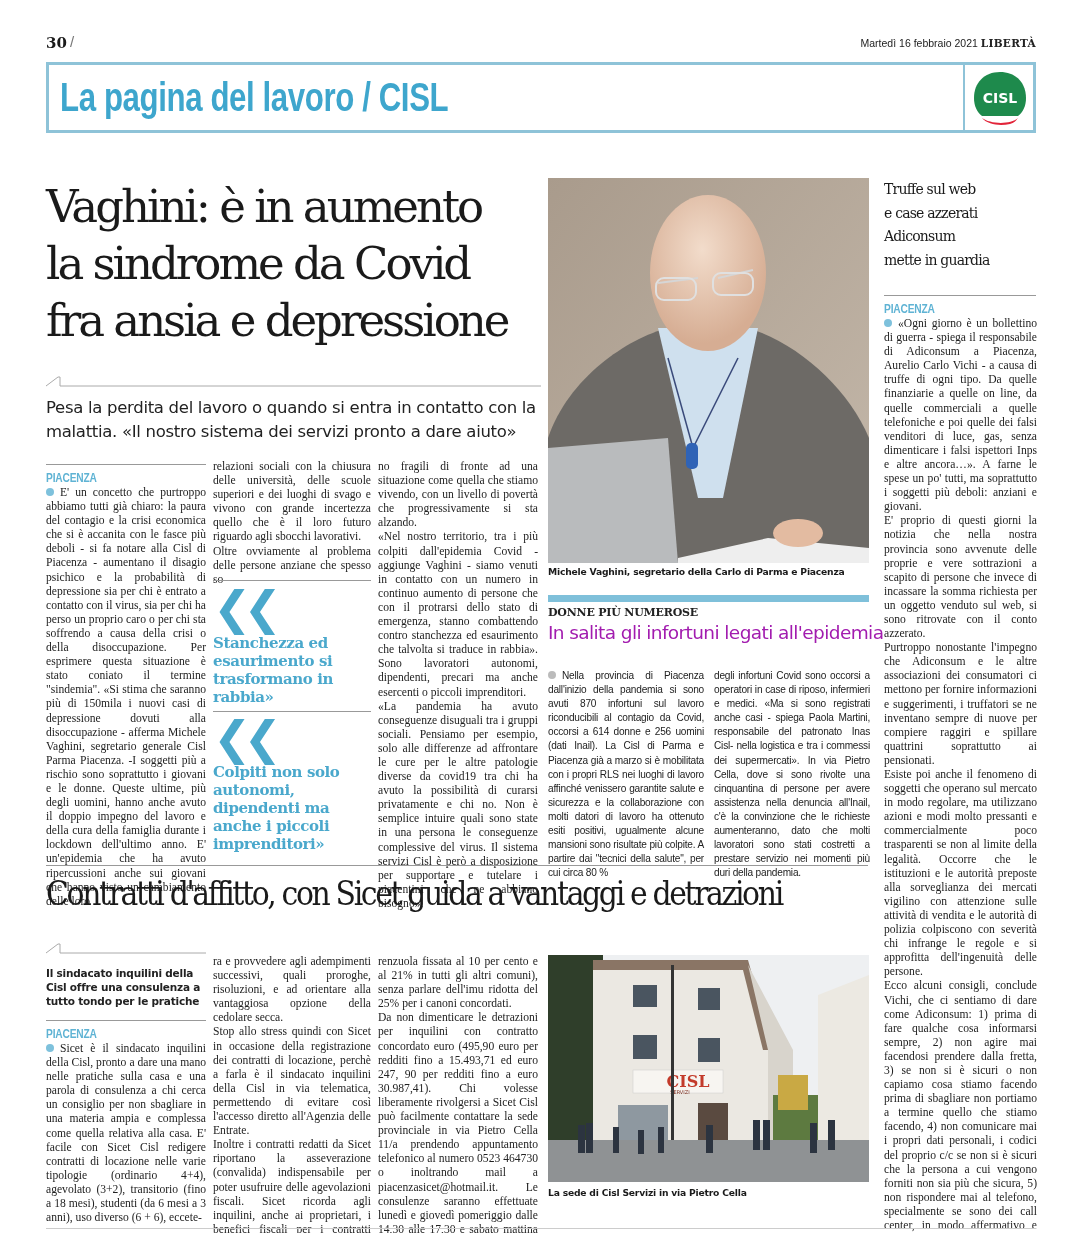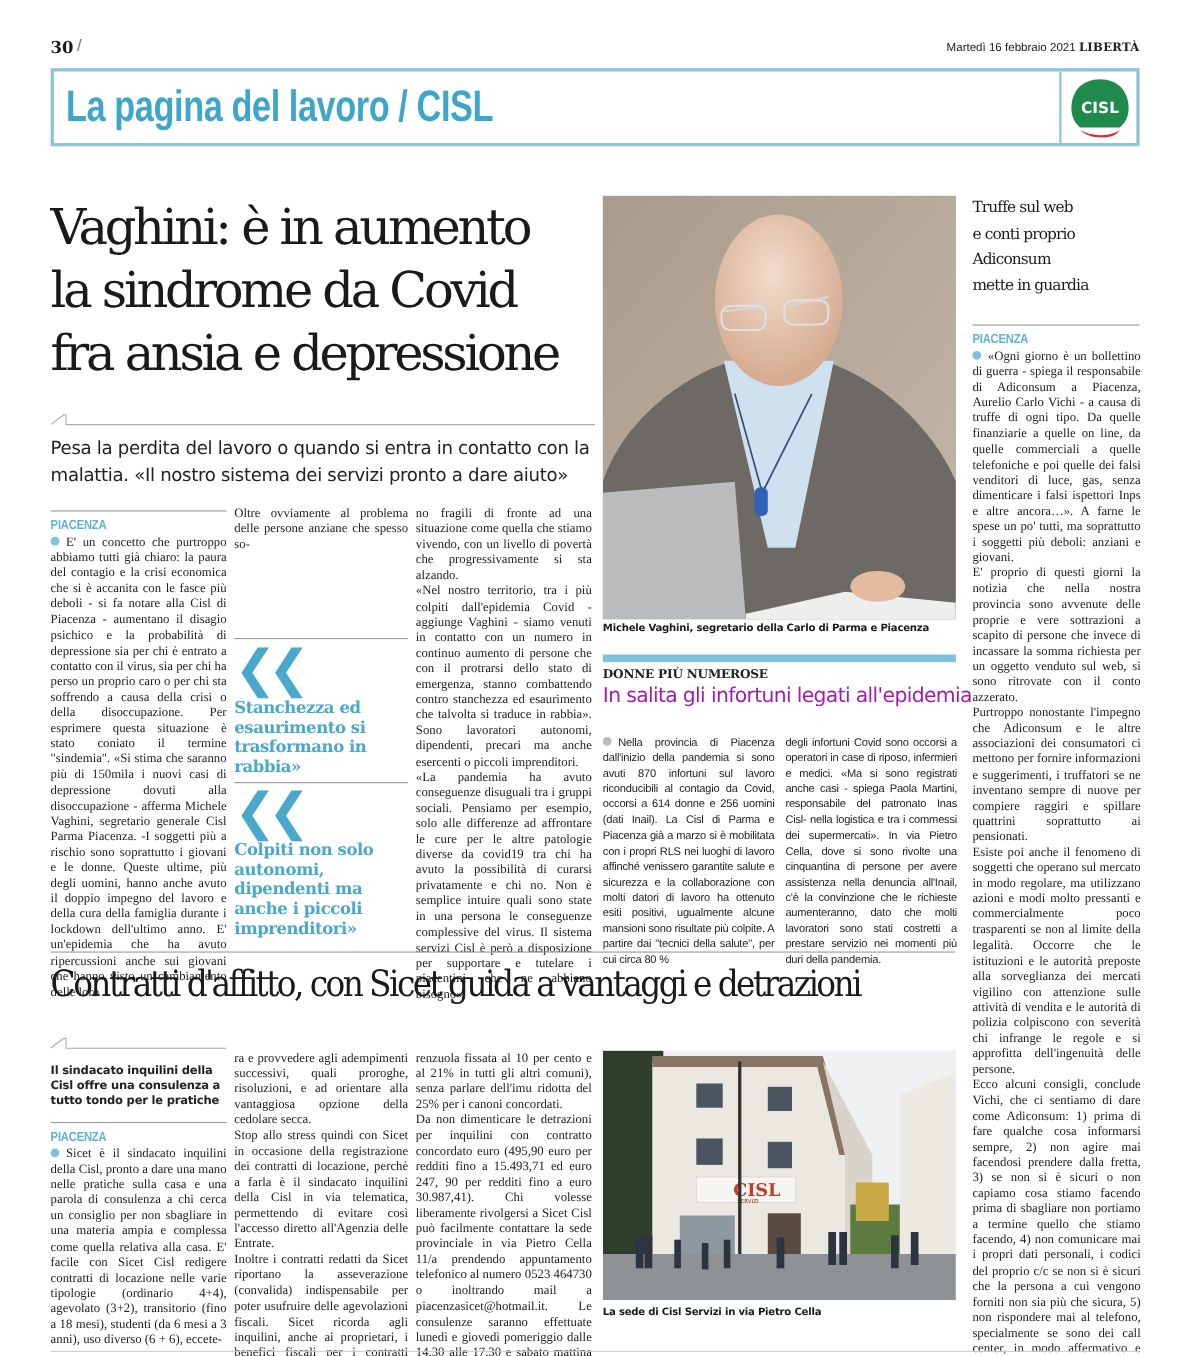--- a/index.html
+++ b/index.html
@@ -88,20 +88,21 @@
 
 <div class="abs hr" style="left:46px; top:464px; width:160px;"></div>
 <div class="abs" style="left:46px; top:468px; width:160px;">
   <span class="dateline">PIACENZA</span>
 </div>
 <div class="abs col" style="left:46px; top:486px; width:160px;">
   <p><span class="bullet"></span><span>E' un concetto che purtroppo abbiamo tutti già chiaro: la paura del contagio e la crisi economica che si è accanita con le fasce più deboli - si fa notare alla Cisl di Piacenza - aumentano il disagio psichico e la probabilità di depressione sia per chi è entrato a contatto con il virus, sia per chi ha perso un proprio caro o per chi sta soffrendo a causa della crisi o della disoccupazione. Per esprimere questa situazione è stato coniato il termine "sindemia". «Si stima che saranno più di 150mila i nuovi casi di depressione dovuti alla disoccupazione - afferma Michele Vaghini, segretario generale Cisl Parma Piacenza. -I soggetti più a rischio sono soprattutto i giovani e le donne. Queste ultime, più degli uomini, hanno anche avuto il doppio impegno del lavoro e della cura della famiglia durante i lockdown dell'ultimo anno. E' un'epidemia che ha avuto ripercussioni anche sui giovani che hanno visto un cambiamento delle loro</span></p>
 </div>
 
 <div class="abs col" style="left:213px; top:460px; width:158px;">
+  <p>relazioni sociali con la chiusura delle università, delle scuole superiori e dei luoghi di svago e vivono con grande incertezza quello che è il loro futuro riguardo agli sbocchi lavorativi.</p>
   <p>Oltre ovviamente al problema delle persone anziane che spesso so-</p>
 </div>
 <div class="abs hr" style="left:213px; top:580px; width:158px;"></div>
 <div class="abs quote-marks" style="left:213px; top:588px;">❮❮</div>
 <div class="abs quote-text" style="left:213px; top:634px; width:160px;">Stanchezza ed esaurimento si trasformano in rabbia»</div>
 <div class="abs hr" style="left:213px; top:711px; width:158px;"></div>
 <div class="abs quote-marks" style="left:213px; top:718px;">❮❮</div>
 <div class="abs quote-text" style="left:213px; top:763px; width:160px;">Colpiti non solo autonomi, dipendenti ma anche i piccoli imprenditori»</div>
 
 <div class="abs col" style="left:378px; top:460px; width:160px;">
@@ -144,21 +145,21 @@
 <div class="abs box-title">In salita gli infortuni legati all'epidemia</div>
 <div class="abs box-col" style="left:548px; top:669px; width:156px;">
   <span class="bullet" style="background:#bbb;"></span><span>Nella provincia di Piacenza dall'inizio della pandemia si sono avuti 870 infortuni sul lavoro riconducibili al contagio da Covid, occorsi a 614 donne e 256 uomini (dati Inail). La Cisl di Parma e Piacenza già a marzo si è mobilitata con i propri RLS nei luoghi di lavoro affinché venissero garantite salute e sicurezza e la collaborazione con molti datori di lavoro ha ottenuto esiti positivi, ugualmente alcune mansioni sono risultate più colpite. A partire dai "tecnici della salute", per cui circa 80 %</span>
 </div>
 <div class="abs box-col" style="left:714px; top:669px; width:156px;">
   <span>degli infortuni Covid sono occorsi a operatori in case di riposo, infermieri e medici. «Ma si sono registrati anche casi - spiega Paola Martini, responsabile del patronato Inas Cisl- nella logistica e tra i commessi dei supermercati». In via Pietro Cella, dove si sono rivolte una cinquantina di persone per avere assistenza nella denuncia all'Inail, c'è la convinzione che le richieste aumenteranno, dato che molti lavoratori sono stati costretti a prestare servizio nei momenti più duri della pandemia.</span>
 </div>
 
 <div class="abs side-title">
   <div>Truffe sul web</div>
-  <div>e conti proprio</div>
+  <div>e case azzerati</div>
   <div>Adiconsum</div>
   <div>mette in guardia</div>
 </div>
 <div class="abs hr" style="left:884px; top:295px; width:152px;"></div>
 <div class="abs" style="left:884px; top:299px;">
   <span class="dateline">PIACENZA</span>
 </div>
 <div class="abs col" style="left:884px; top:317px; width:153px;">
   <p><span class="bullet"></span><span>«Ogni giorno è un bollettino di guerra - spiega il responsabile di Adiconsum a Piacenza, Aurelio Carlo Vichi - a causa di truffe di ogni tipo. Da quelle finanziarie a quelle on line, da quelle commerciali a quelle telefoniche e poi quelle dei falsi venditori di luce, gas, senza dimenticare i falsi ispettori Inps e altre ancora…». A farne le spese un po' tutti, ma soprattutto i soggetti più deboli: anziani e giovani.</span></p>
   <p>E' proprio di questi giorni la notizia che nella nostra provincia sono avvenute delle proprie e vere sottrazioni a scapito di persone che invece di incassare la somma richiesta per un oggetto venduto sul web, si sono ritrovate con il conto azzerato.</p>

